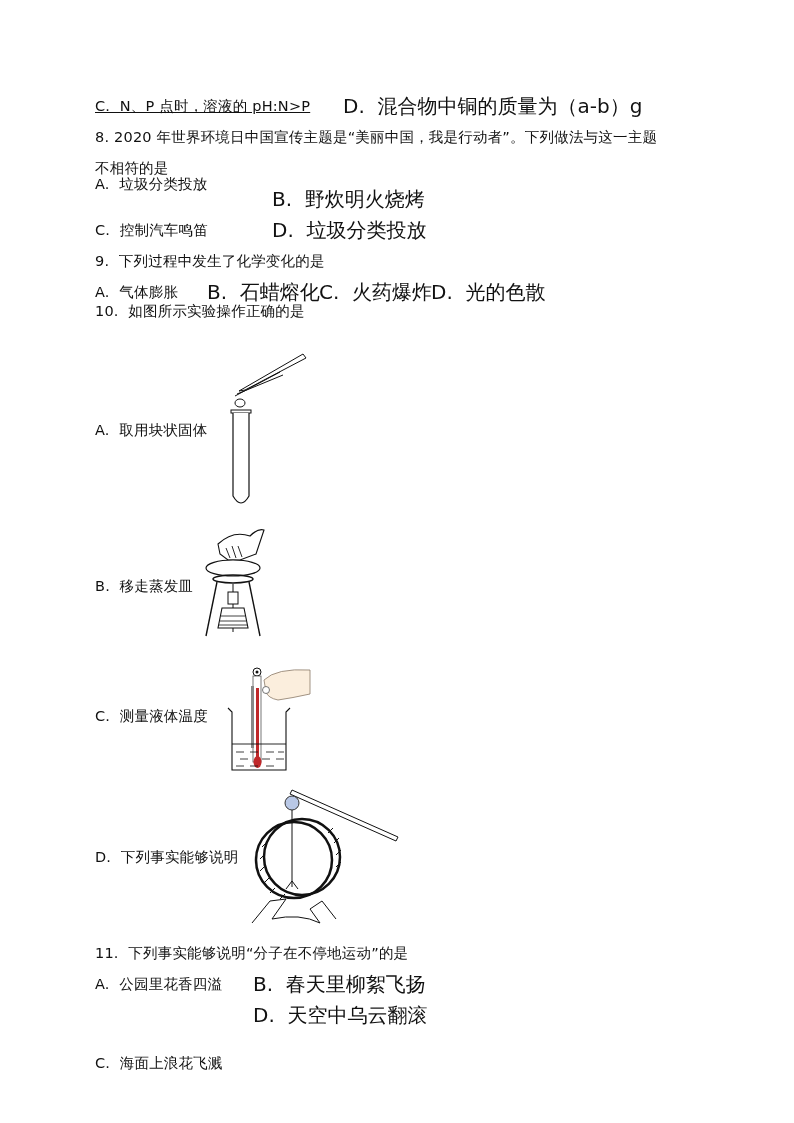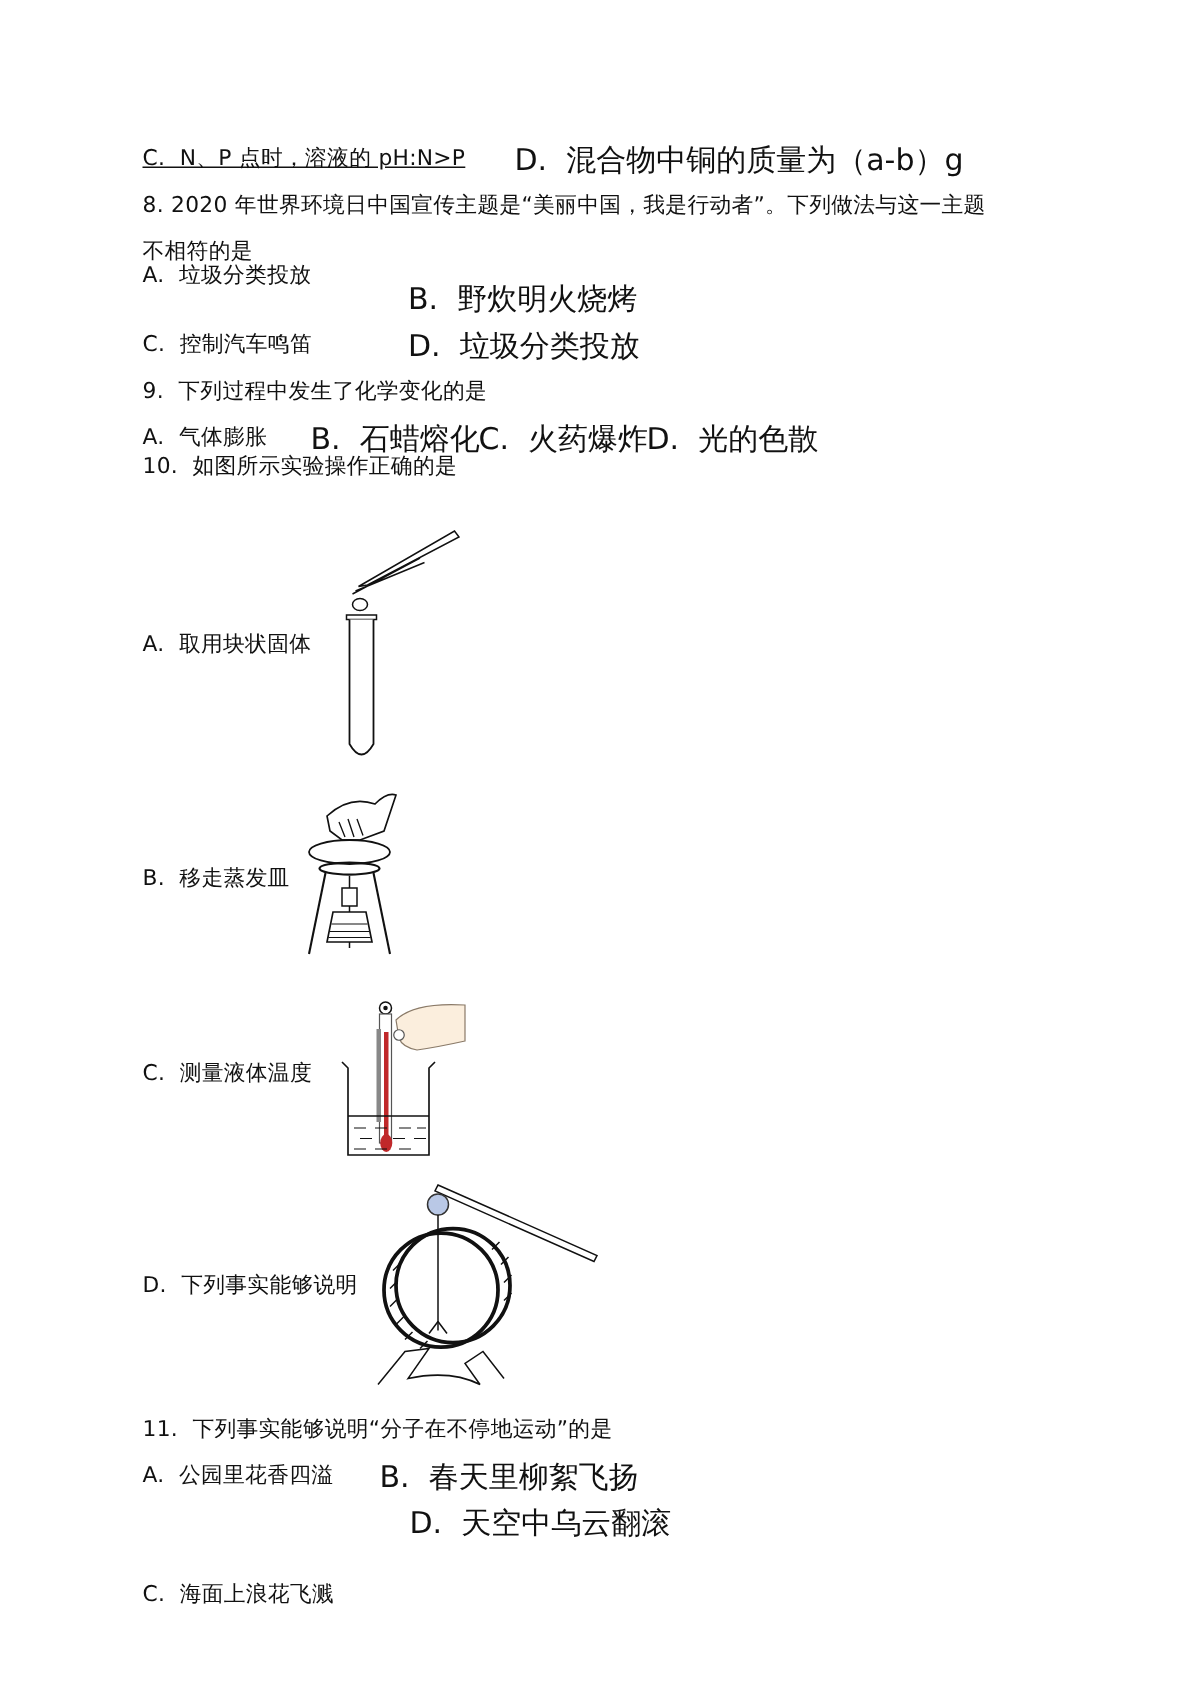--- a/index.html
+++ b/index.html
@@ -110,13 +110,13 @@
     <path d="M42 94 L36 102 M42 94 L48 102" stroke="#111" stroke-width="1"></path>
 
     <path d="M2 136 L20 114 L36 112 L22 132 Q50 126 70 136 L60 122 L72 114 L86 132" fill="none" stroke="#111" stroke-width="1"></path>
   </svg>
 </div>
 
 <div class="line" style="top:943px;">11.  下列事实能够说明“分子在不停地运动”的是</div>
 <div class="line" style="top:974px;">A.  公园里花香四溢</div>
 <div class="opt" style="top:974px; left:253px;">B.  春天里柳絮飞扬</div>
 <div class="line" style="top:1005px;margin-top:48px;">C.  海面上浪花飞溅</div>
-<div class="opt" style="top:1005px; left:253px;margin-left:20px;">D.  天空中乌云翻滚</div>
+<div class="opt" style="top:1005px; left:253px;">D.  天空中乌云翻滚</div>
 
 </body></html>

